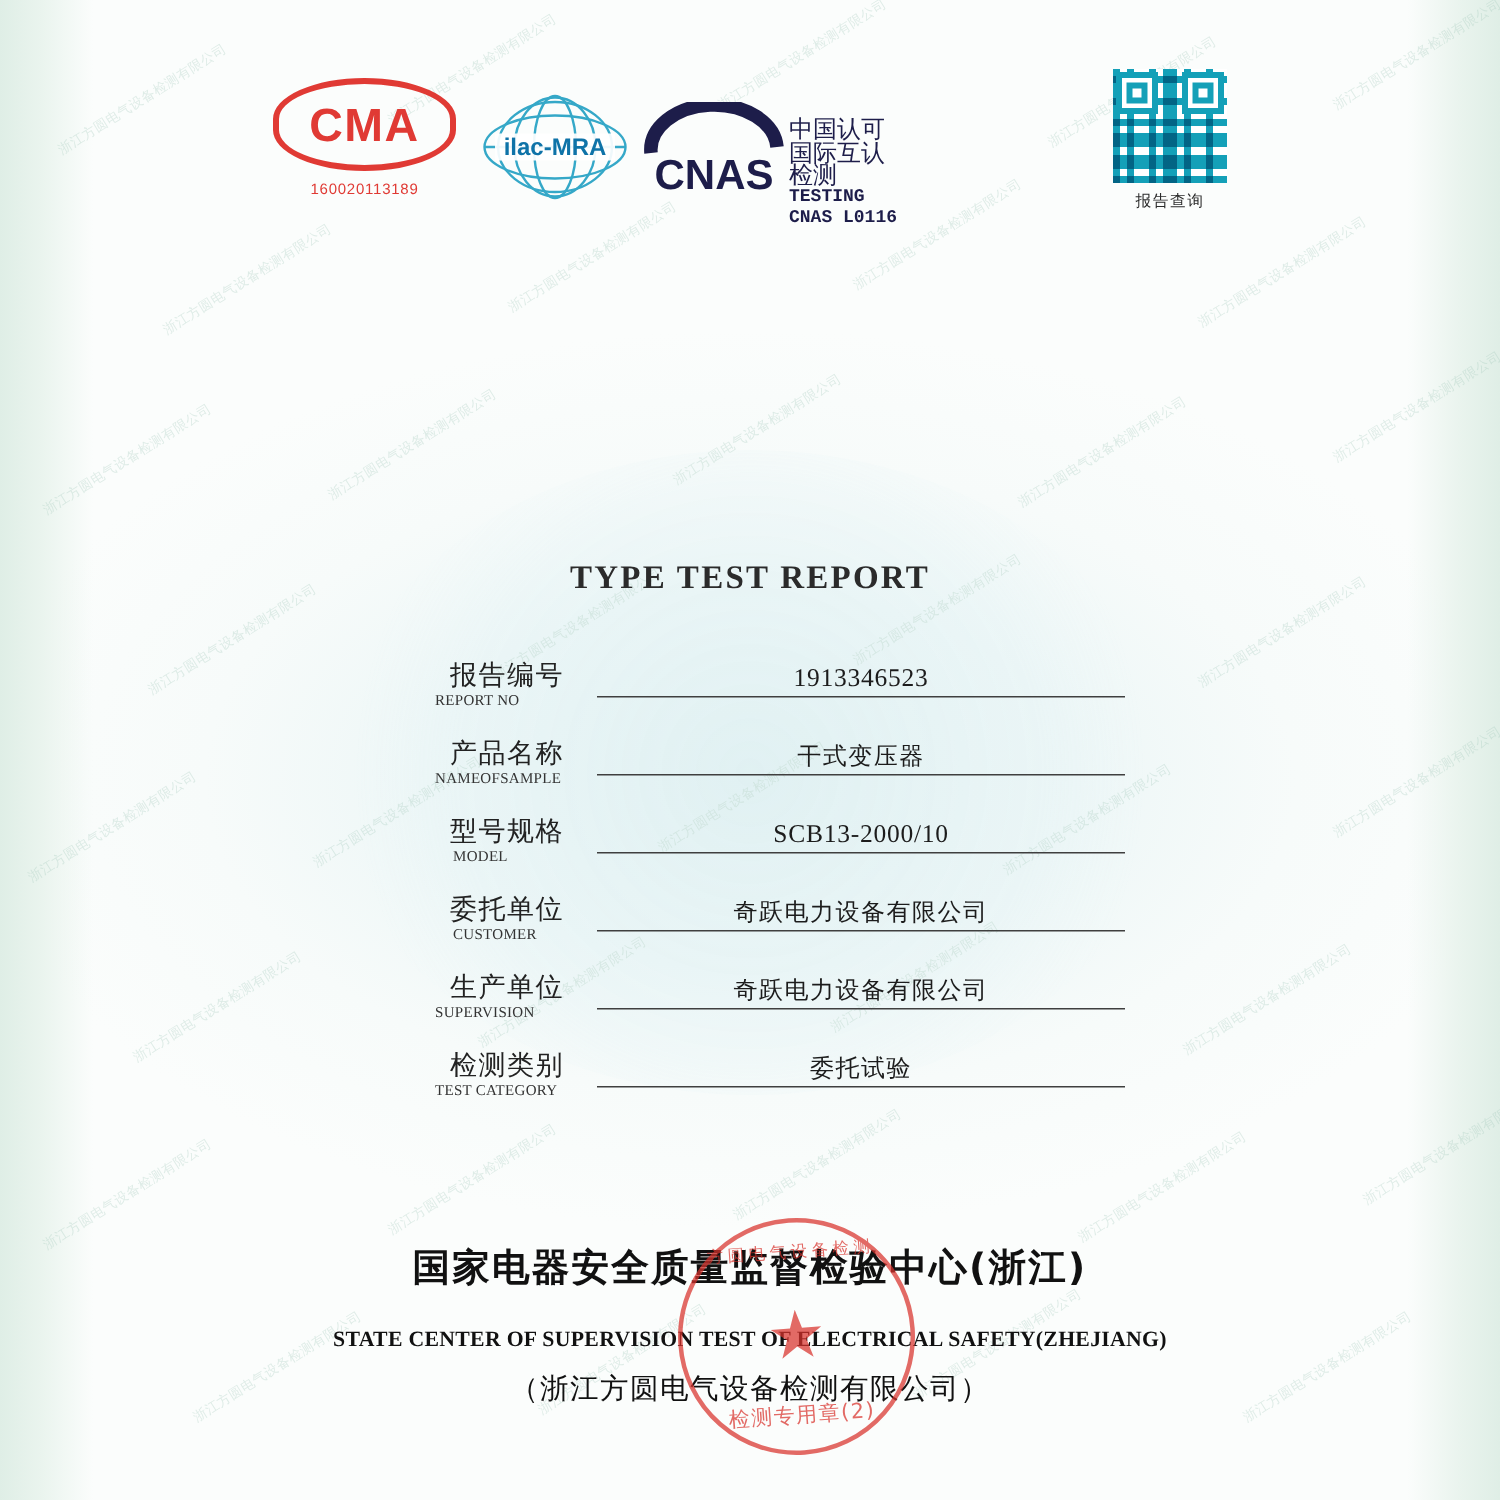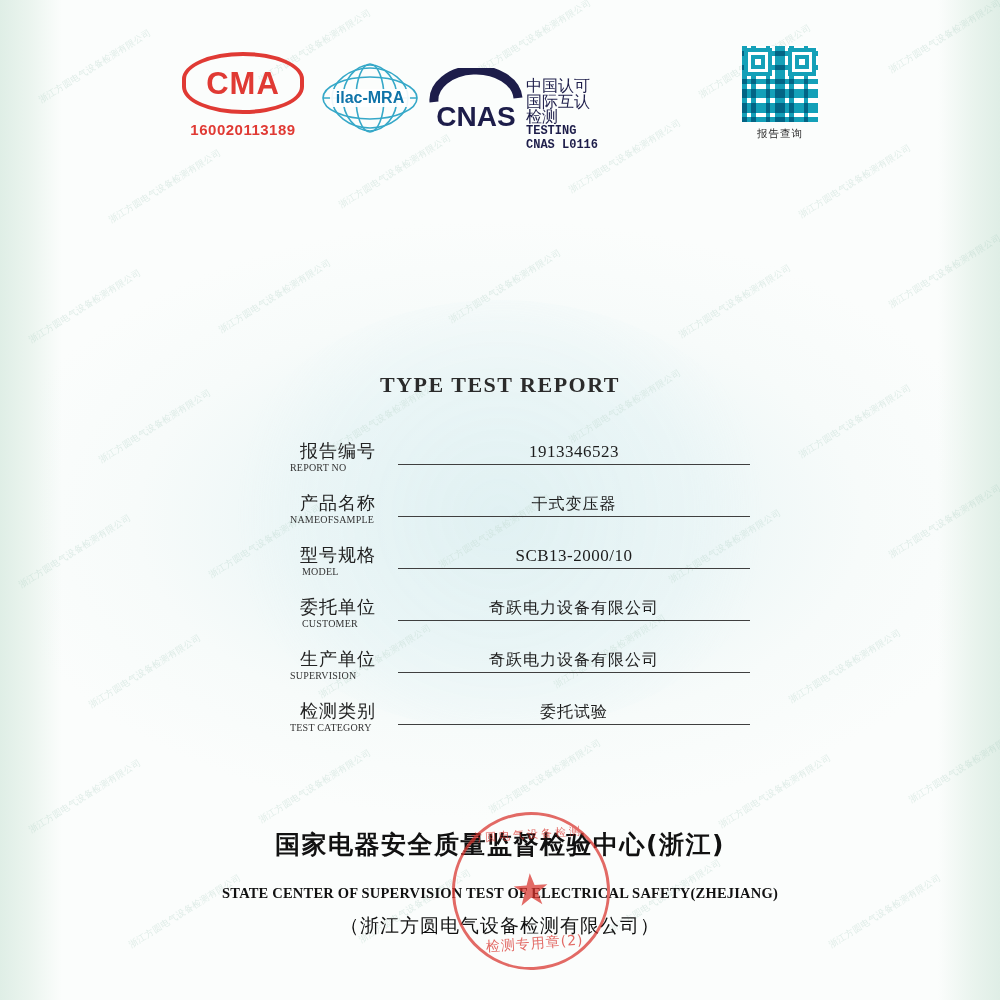--- a/index.html
+++ b/index.html
@@ -100,22 +100,22 @@
     font-family: "Liberation Sans", sans-serif;
     font-weight: bold;
     font-size: 31px;
     color: #e03a34;
     letter-spacing: 1px;
     line-height: 1;
   }
   .cma-number {
     margin-top: 7px;
     font-family: "Liberation Sans", sans-serif;
-    font-weight: bold;
-    font-size: 15px;
+    font-weight: normal;
+    font-size: 10px;
     color: #e03a34;
     letter-spacing: 0.5px;
   }
 
   
   .ilac {
     position: absolute;
     left: 318px;
     top: 28px;
     width: 104px;

